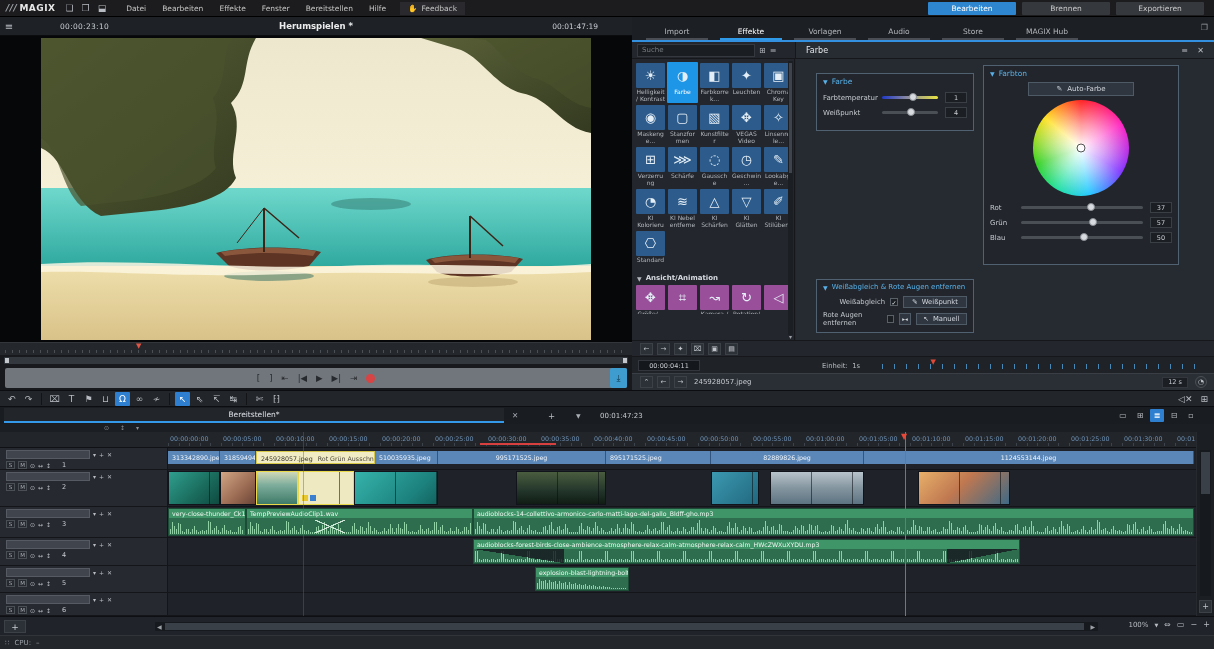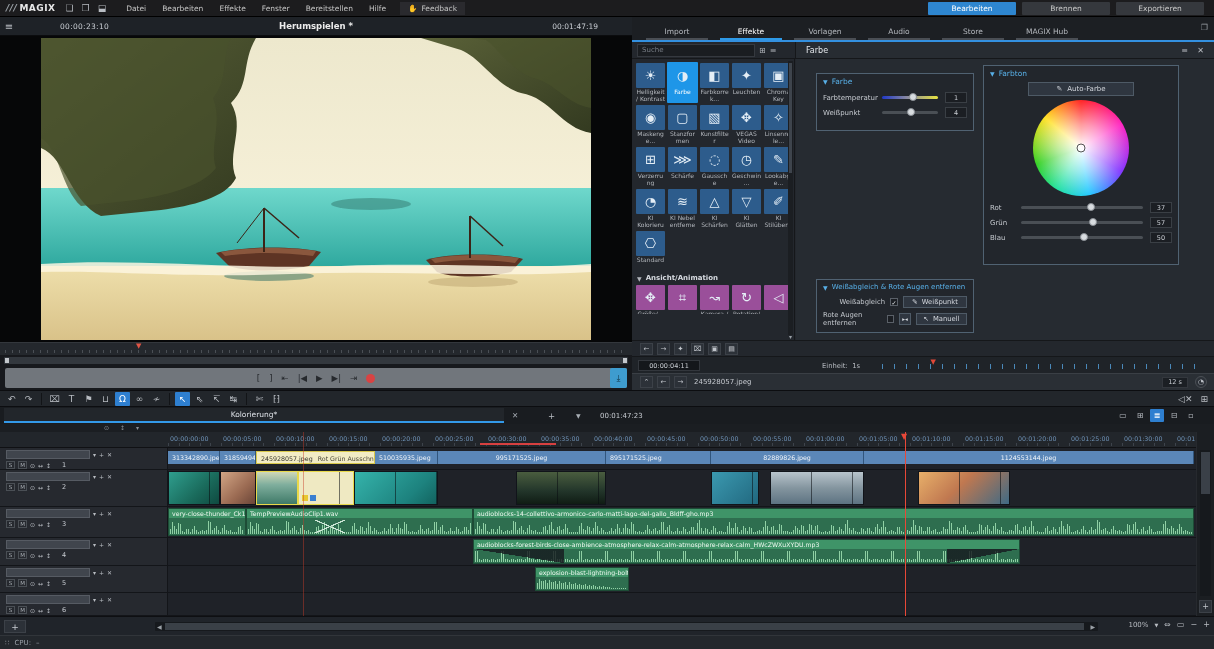--- a/index.html
+++ b/index.html
@@ -564,21 +564,21 @@
       <div class="tbsep"></div>
       <div class="tb">✄</div>
       <div class="tb">⁅⁆</div>
       <div class="tbright" id="tbright">
         <div>◁✕</div>
         <div>⊞</div>
       </div>
   </div>
 
   <div class="tabrow">
-    <div class="ptab">Kolorierung*</div>
+    <div class="ptab">Bereitstellen*</div>
     <span class="ptx">✕</span>
     <span class="ptplus">+</span>
     <span class="ptdd">▼</span>
     <span class="ttc">00:01:47:23</span>
     <div class="viewicons" id="viewicons">
         <div class="vic">▭</div>
         <div class="vic">⊞</div>
         <div class="vic active">≣</div>
         <div class="vic">⊟</div>
         <div class="vic">▫</div>

